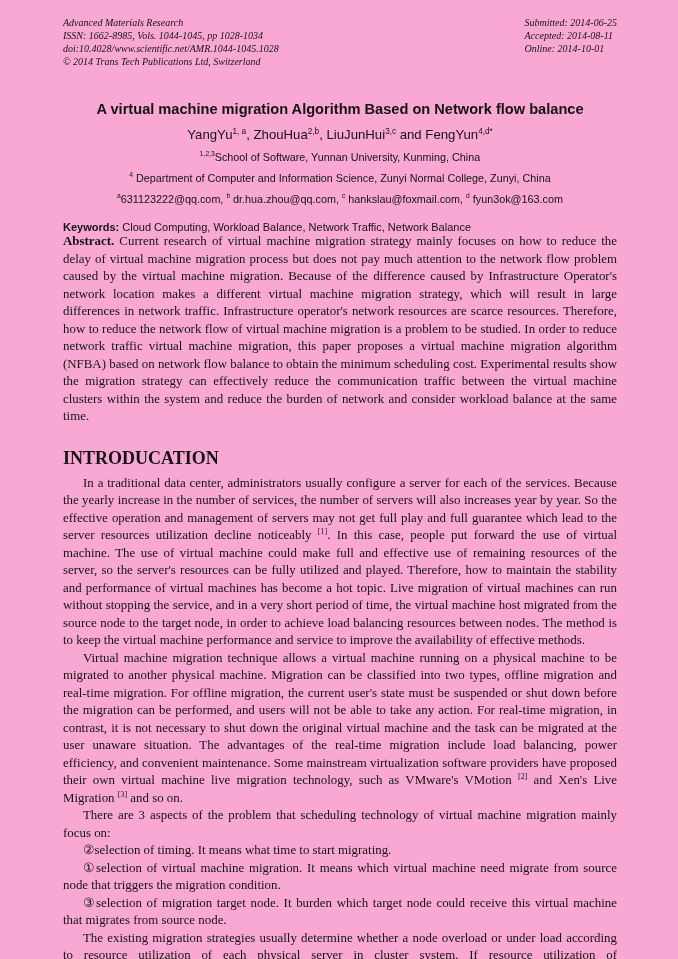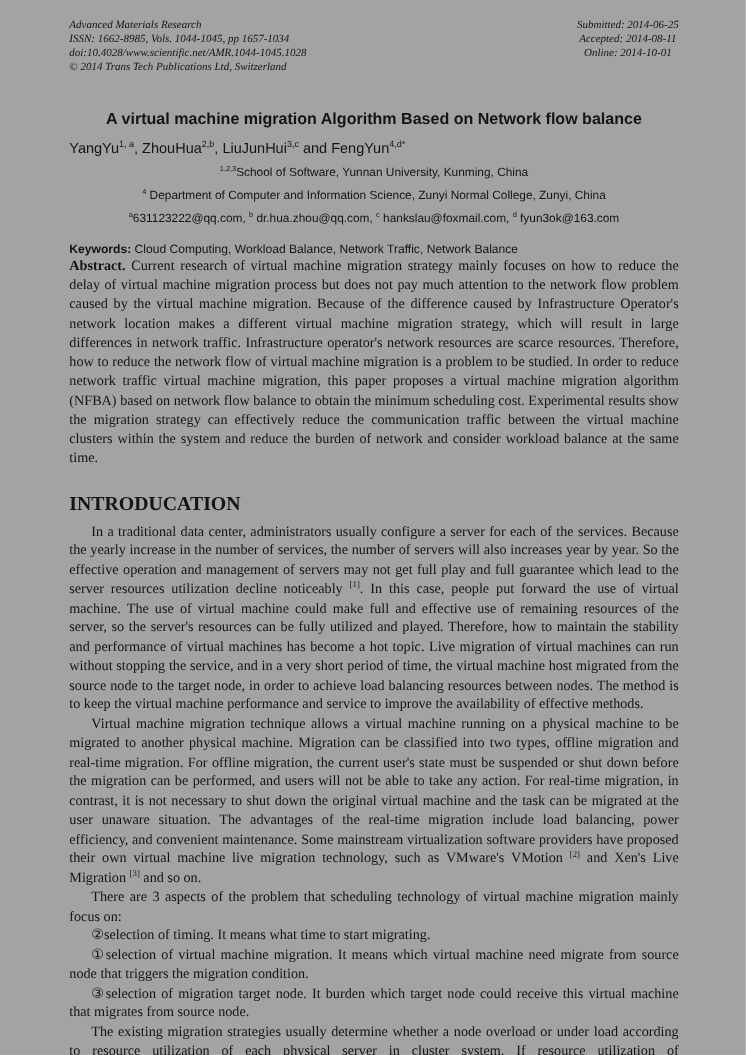--- a/index.html
+++ b/index.html
@@ -1,49 +1,49 @@
 <!DOCTYPE html>
 <html><head>
 <meta charset="utf-8">
 <style>
   html, body { margin: 0; padding: 0; background: #e8e8e8; }
   .page {
     position: relative;
     width: 678px;
     height: 959px;
     margin: 0 auto;
-    background: #a3a3a3;
+    background: #f9a8d4;
     box-sizing: border-box;
     padding: 16px 61px 0 63px;
     font-family: "Liberation Serif", serif;
     color: #141414;
     overflow: hidden;
   }
   
   .header {
     display: flex;
     justify-content: space-between;
     font-style: italic;
     font-size: 10px;
     line-height: 13px;
   }
-  .header .right { text-align: center; }
+  .header .right { text-align: left; }
   
   .title {
     font-family: "Liberation Sans", sans-serif;
     font-weight: bold;
     font-size: 14.6px;
     line-height: 18px;
     text-align: center;
     margin-top: 32px;
   }
   .authors {
     font-family: "Liberation Sans", sans-serif;
     font-size: 13.2px;
-    text-align: left;
+    text-align: center;
     margin-top: 9px;
   }
   .affil {
     font-family: "Liberation Sans", sans-serif;
     font-size: 10.8px;
     text-align: center;
     margin-top: 9px;
   }
   .keywords {
     font-family: "Liberation Sans", sans-serif;
@@ -75,21 +75,21 @@
   b { font-weight: bold; }
 </style>
 </head>
 <body>
 
 <div class="page">
 
   <div class="header">
     <div class="left">
       <div>Advanced Materials Research</div>
-      <div>ISSN: 1662-8985, Vols. 1044-1045, pp 1657-1034</div>
+      <div>ISSN: 1662-8985, Vols. 1044-1045, pp 1028-1034</div>
       <div>doi:10.4028/www.scientific.net/AMR.1044-1045.1028</div>
       <div>© 2014 Trans Tech Publications Ltd, Switzerland</div>
     </div>
     <div class="right">
       <div>Submitted: 2014-06-25</div>
       <div>Accepted: 2014-08-11</div>
       <div>Online: 2014-10-01</div>
     </div>
   </div>
 

